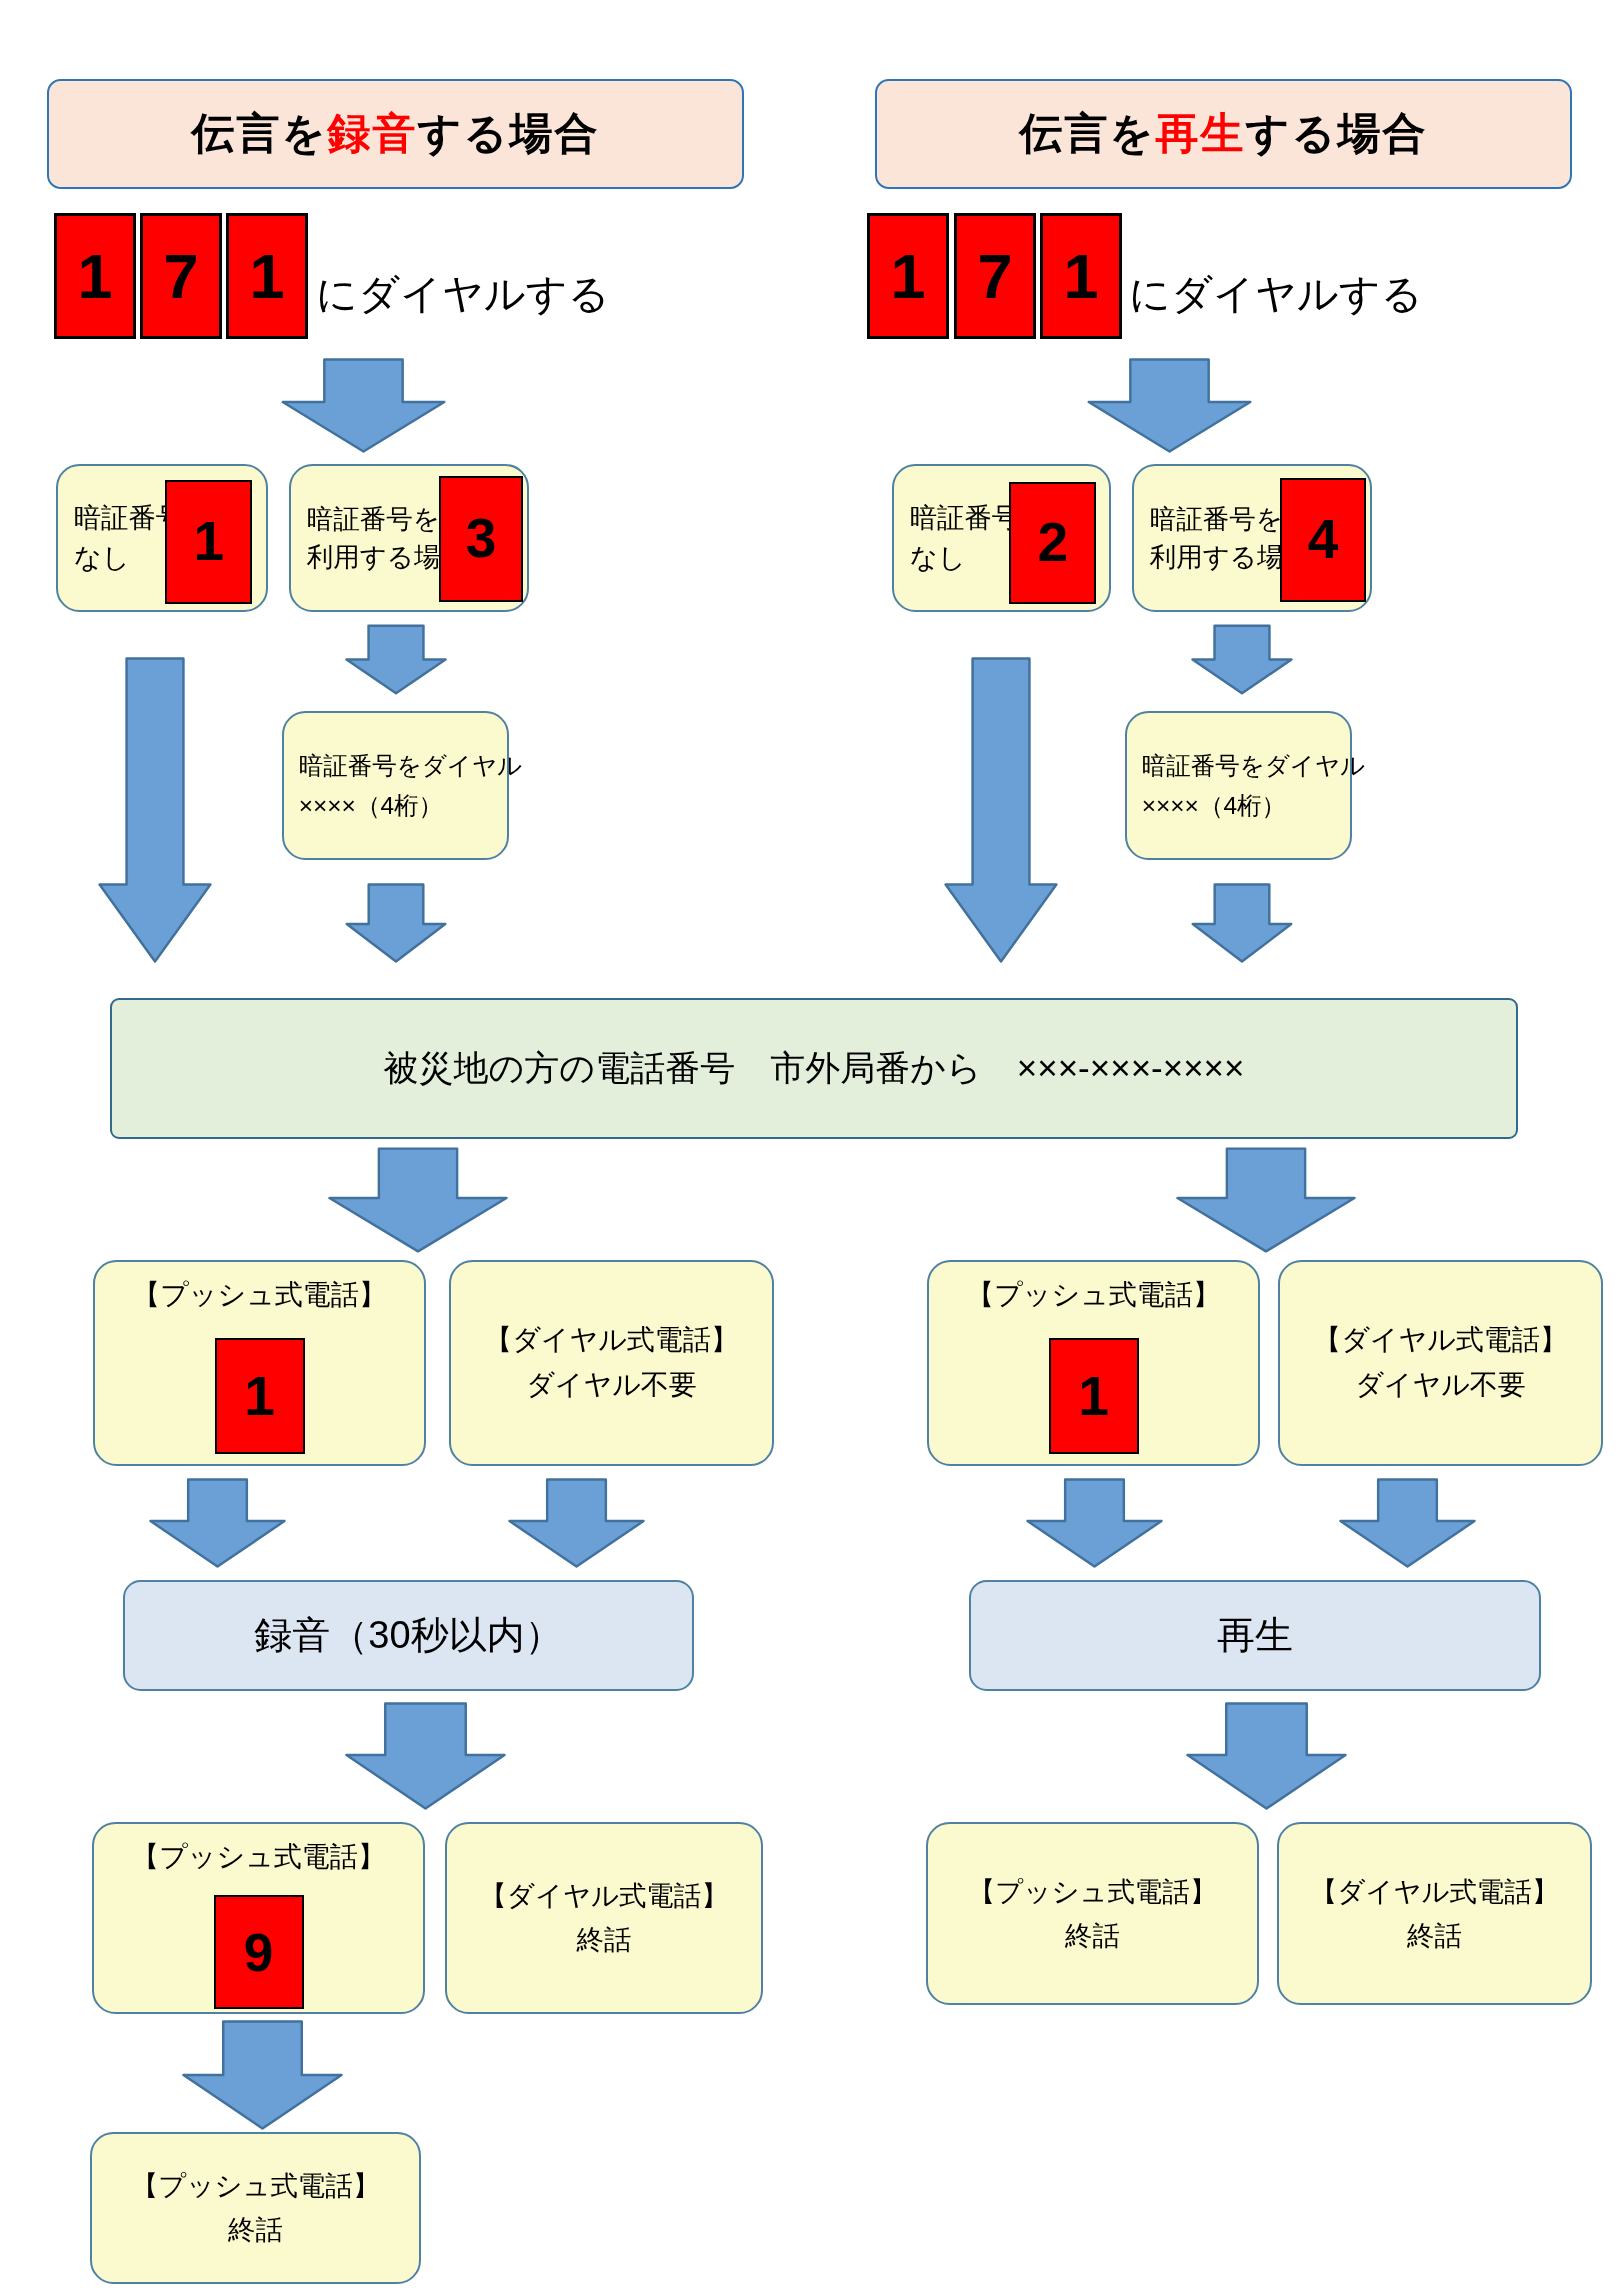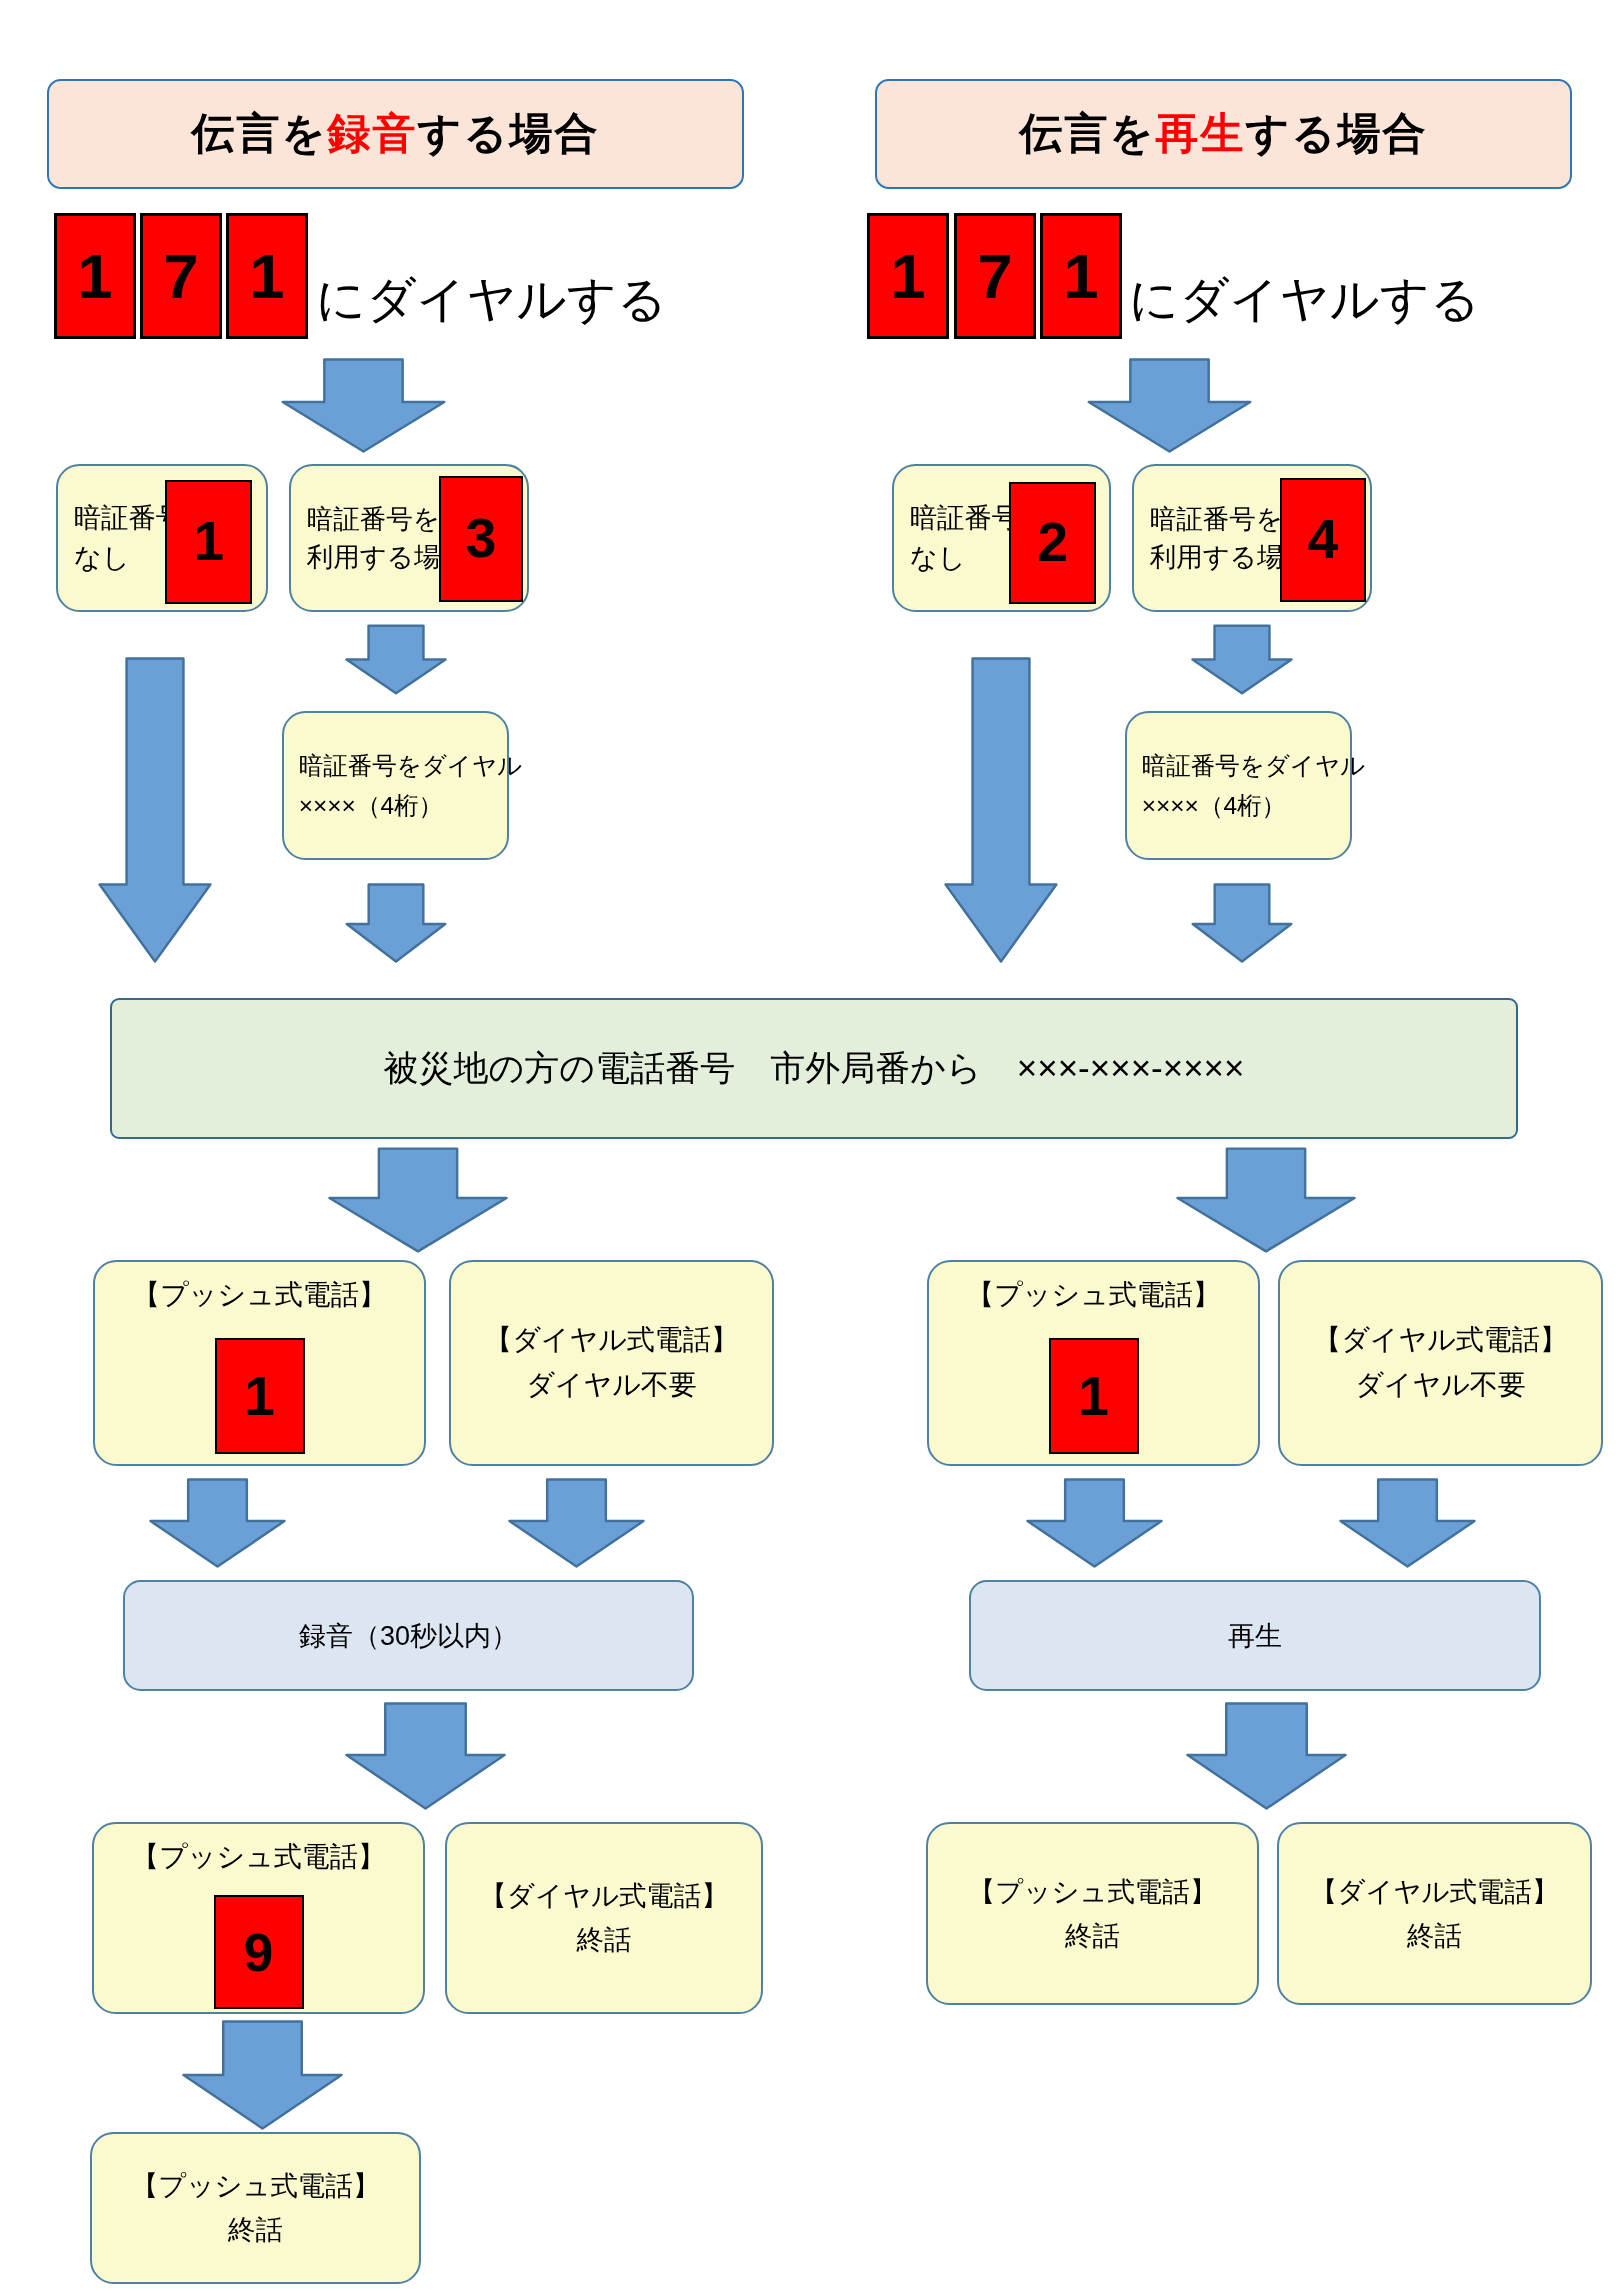--- a/index.html
+++ b/index.html
@@ -14,34 +14,34 @@
   html,body{margin:0;padding:0;}
   .canvas{position:relative;width:1621px;height:2293px;background:var(--page-bg);
           font-family:"Liberation Sans",sans-serif;color:var(--text);overflow:hidden;margin-top:20px;}
   .hdr{position:absolute;display:flex;align-items:center;justify-content:center;
        background:var(--header-bg);border:2.9px solid var(--header-border);border-radius:13.7px;
        font-size:43px;font-weight:bold;letter-spacing:2px;}
   .hdr .hl{color:var(--highlight-red);}
   .key{position:absolute;display:flex;align-items:center;justify-content:center;
        background:var(--key-bg);border:3.9px solid var(--key-border);
        font-size:63px;font-weight:bold;line-height:1;}
-  .dial-label{position:absolute;font-size:49px;}
+  .dial-label{position:absolute;font-size:41px;}
   .ybox{position:absolute;background:var(--box-bg);border:2.9px solid var(--box-border);border-radius:23.5px;box-sizing:border-box;}
   .side-label{position:absolute;left:15.7px;top:50%;transform:translateY(-50%);
               font-size:27.4px;line-height:1.45;white-space:nowrap;}
   .pin-label{position:absolute;left:14.7px;top:50%;transform:translateY(-50%);
              font-size:24.5px;line-height:1.65;white-space:nowrap;}
   .rsq{position:absolute;display:flex;align-items:center;justify-content:center;
        background:var(--key-bg);border:2.9px solid var(--key-border);
        font-weight:bold;font-size:55px;line-height:1;}
   .rsq.center{left:50%;transform:translateX(-50%);}
   .bar{position:absolute;display:flex;align-items:center;justify-content:center;
        background:var(--bar-bg);border:2.9px solid var(--bar-border);border-radius:9px;font-size:35px;}
   .abox{position:absolute;display:flex;align-items:center;justify-content:center;
-        background:var(--action-bg);border:2.9px solid var(--action-border);border-radius:17.6px;font-size:27px;}
+        background:var(--action-bg);border:2.9px solid var(--action-border);border-radius:17.6px;font-size:38px;}
   .pushtitle{text-align:center;margin-top:13.7px;font-size:28px;}
   .centerbox{display:flex;flex-direction:column;align-items:center;justify-content:center;
              text-align:center;font-size:28px;line-height:1.6;}
   .fs28{font-size:27.4px;}
   .arrow{position:absolute;}
 </style>
 </head>
 <body>
 
 <div class="canvas">

